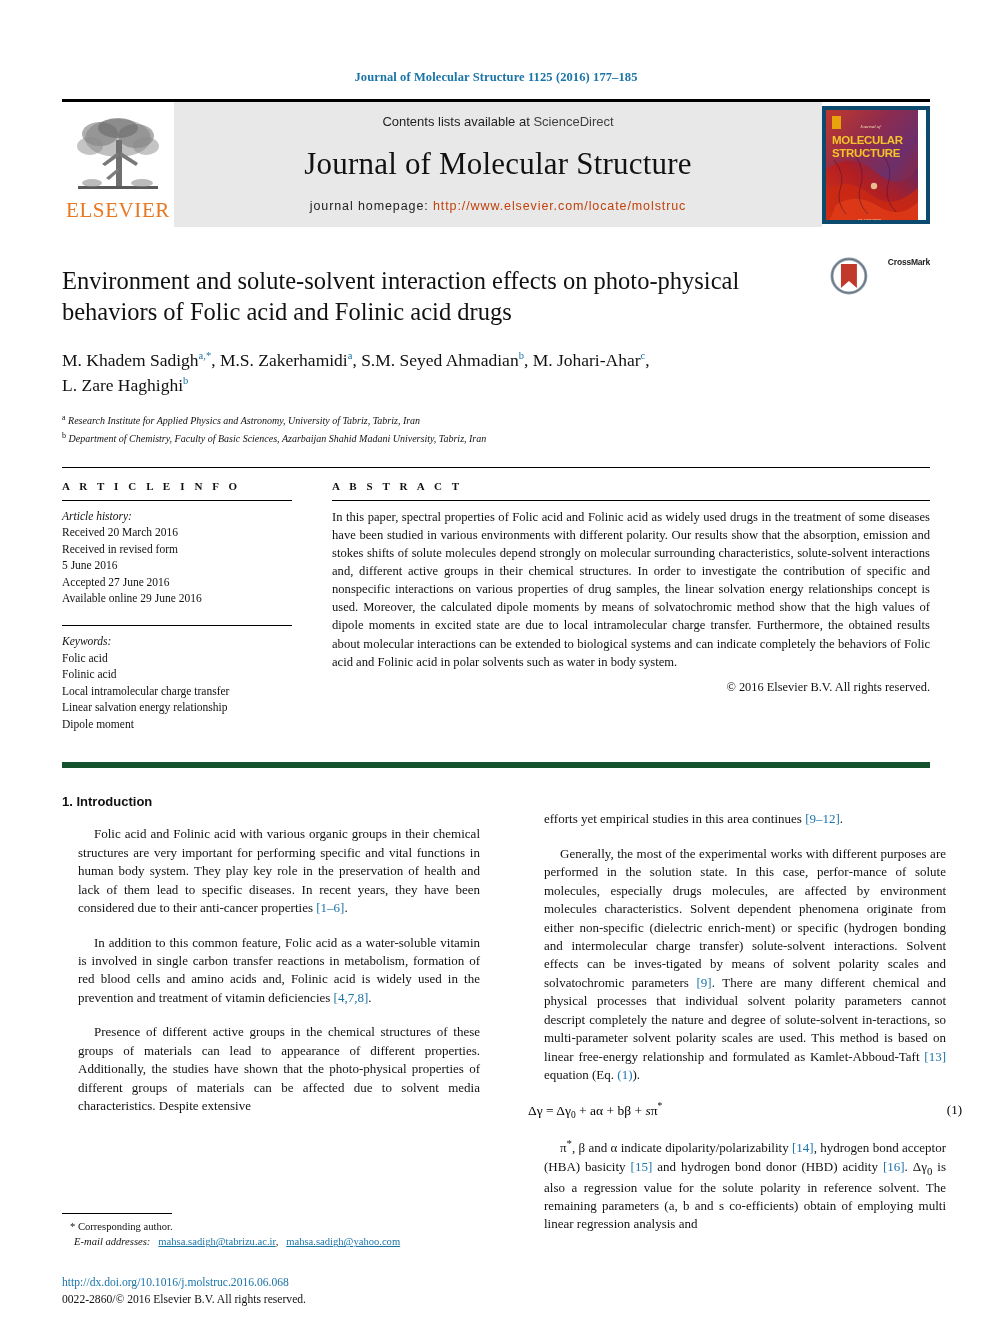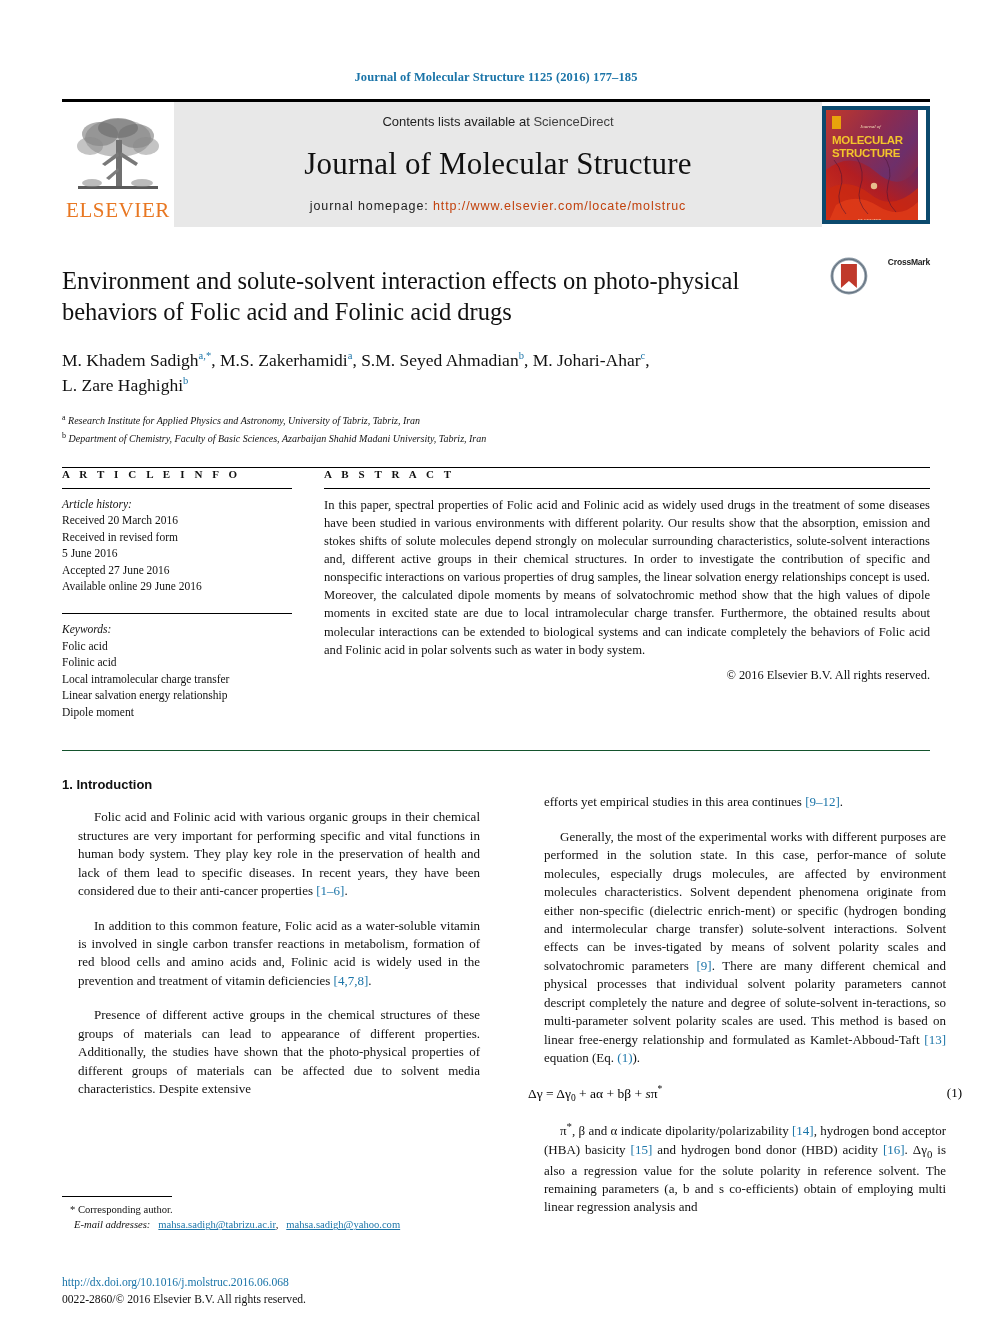--- a/index.html
+++ b/index.html
@@ -136,23 +136,23 @@
     font-size: 10px;
     line-height: 1.58;
     color: #111;
   }
   .affil sup { font-style: normal; font-size: 8px; }
 
   
   .infoabs {
     margin: 20px 62px 0 62px;
     border-top: 1px solid #000;
-    padding-top: 0;
-    display: flex;
-    gap: 32px;
+    padding-top: 12px;
+    display: flex;
+    gap: 40px;
   }
   .col-info { width: 230px; flex: 0 0 230px; }
   .col-abs { flex: 1 1 auto; }
   .sec-label {
     font-family: "Liberation Serif", serif;
     font-weight: bold;
     font-size: 11px;
     letter-spacing: 3.6px;
     color: #111;
     margin-bottom: 8px;
@@ -177,21 +177,21 @@
     text-align: right;
     font-family: "Liberation Serif", serif;
     font-size: 12.4px;
     margin-top: 9px;
     color: #111;
   }
 
   
   .bodywrap {
     margin: 30px 62px 0 62px;
-    border-top: 1px solid #14532d;
+    border-top: 6px solid #14532d;
     padding-top: 26px;
     display: flex;
     gap: 32px;
     position: relative;
   }
   .col { width: 434px; flex: 0 0 434px; position: relative; }
   h2.sectitle {
     font-family: "Liberation Sans", sans-serif;
     font-size: 13px;
     font-weight: bold;

